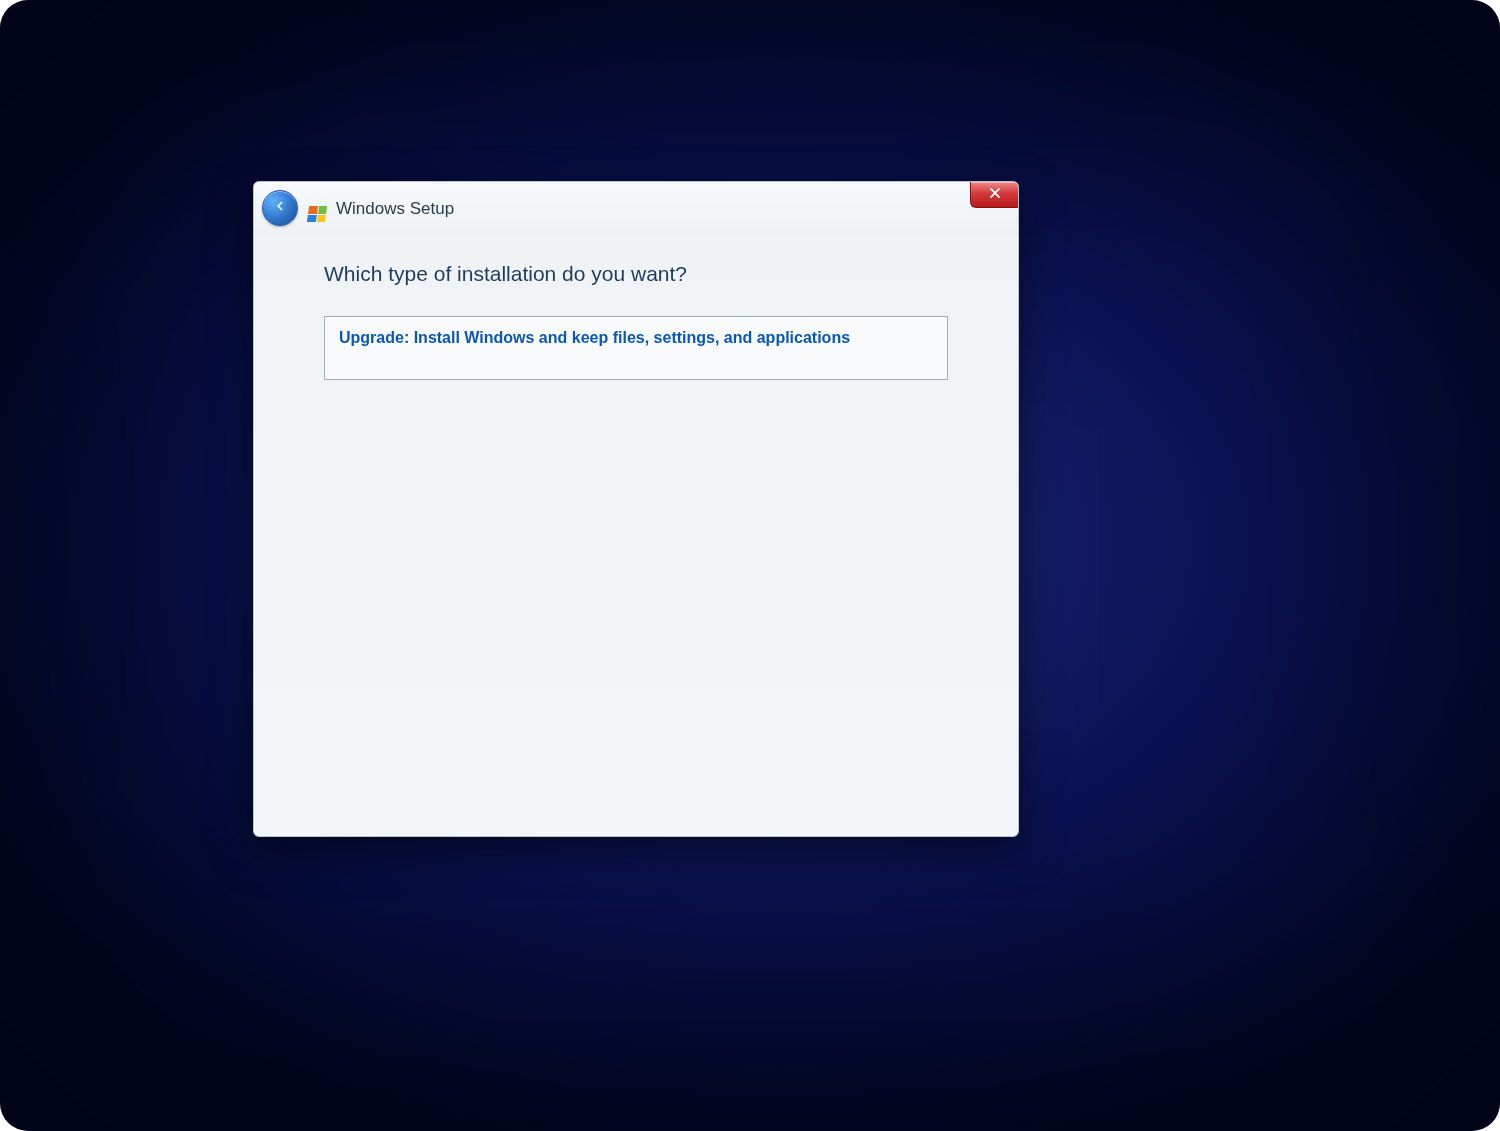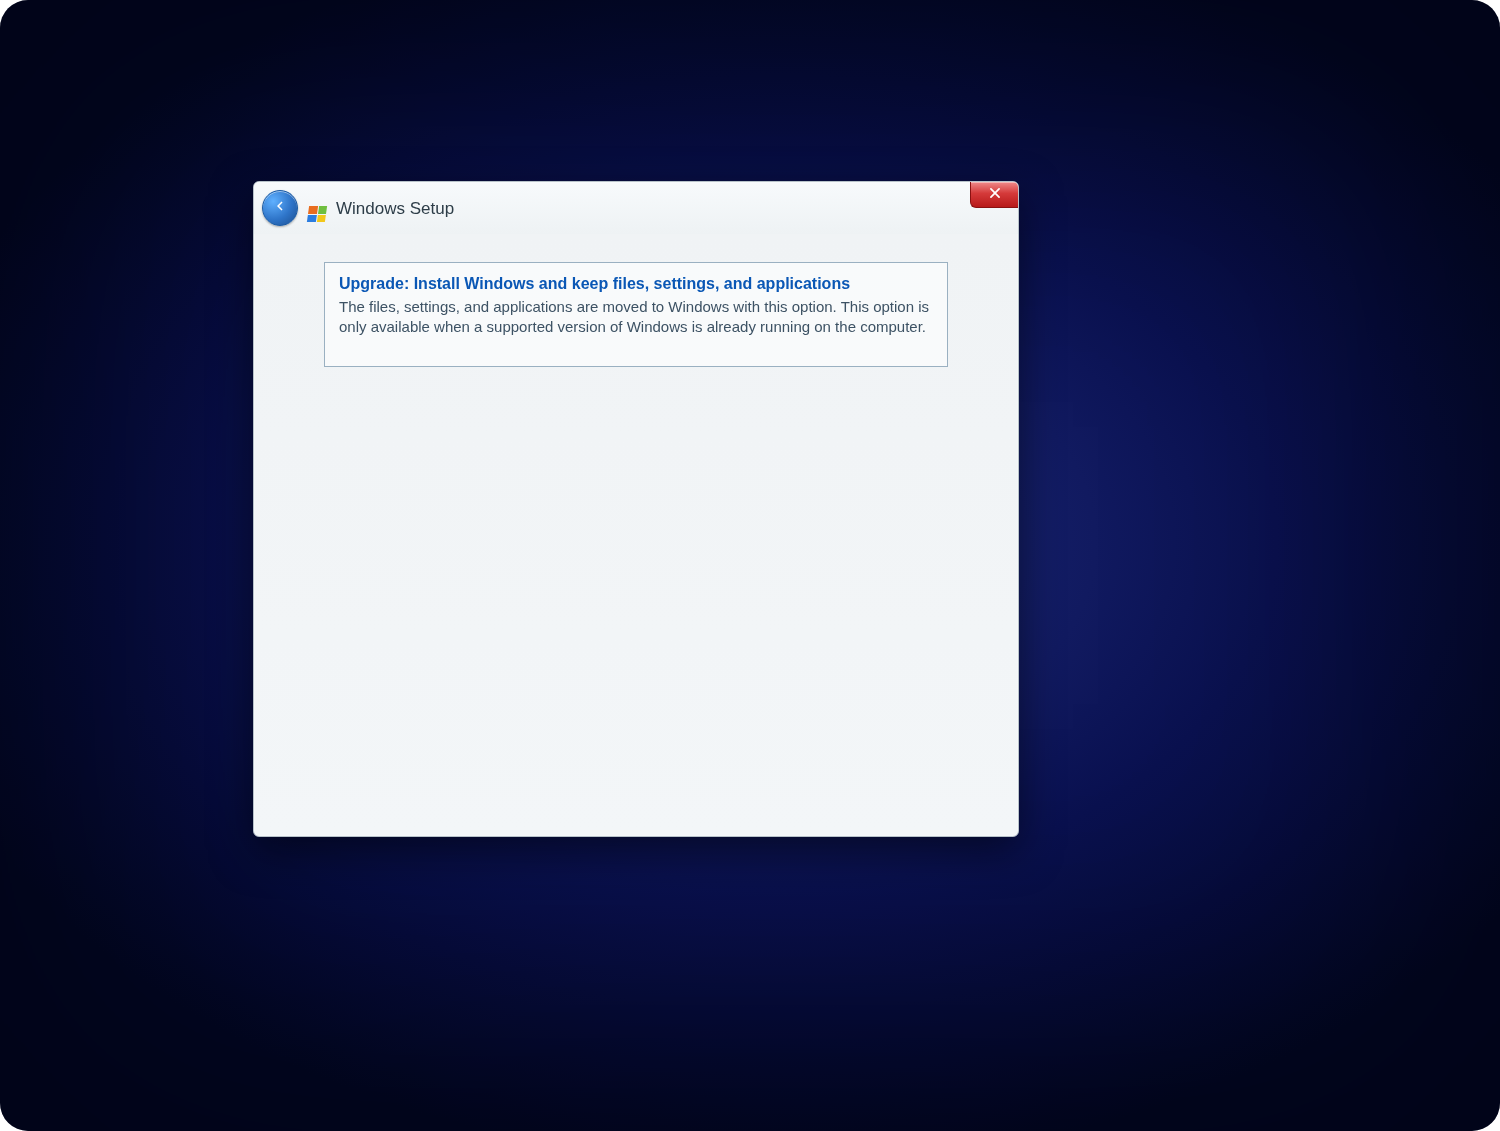--- a/index.html
+++ b/index.html
@@ -172,24 +172,24 @@
       <div class="close-btn">
         <span>
           <svg viewBox="0 0 24 24">
               <path d="M5 5l14 14M19 5L5 19" stroke="#fff" stroke-width="3" stroke-linecap="round" fill="none"></path>
             </svg>
         </span>
       </div>
     </div>
 
     <div class="content">
+      <div class="heading">Which type of installation do you want?</div>
 
       <div class="option selected">
         <div class="opt-title">Upgrade: Install Windows and keep files, settings, and applications</div>
-        <div class="opt-desc">The files, settings, and applications are moved to Windows with this option. This option is only available when a supported version of Windows is already running on the computer.</div>
       </div>
 
       <div class="option alt">
       </div>
 
     </div>
   </div>
 </div>
 
 </body></html>

